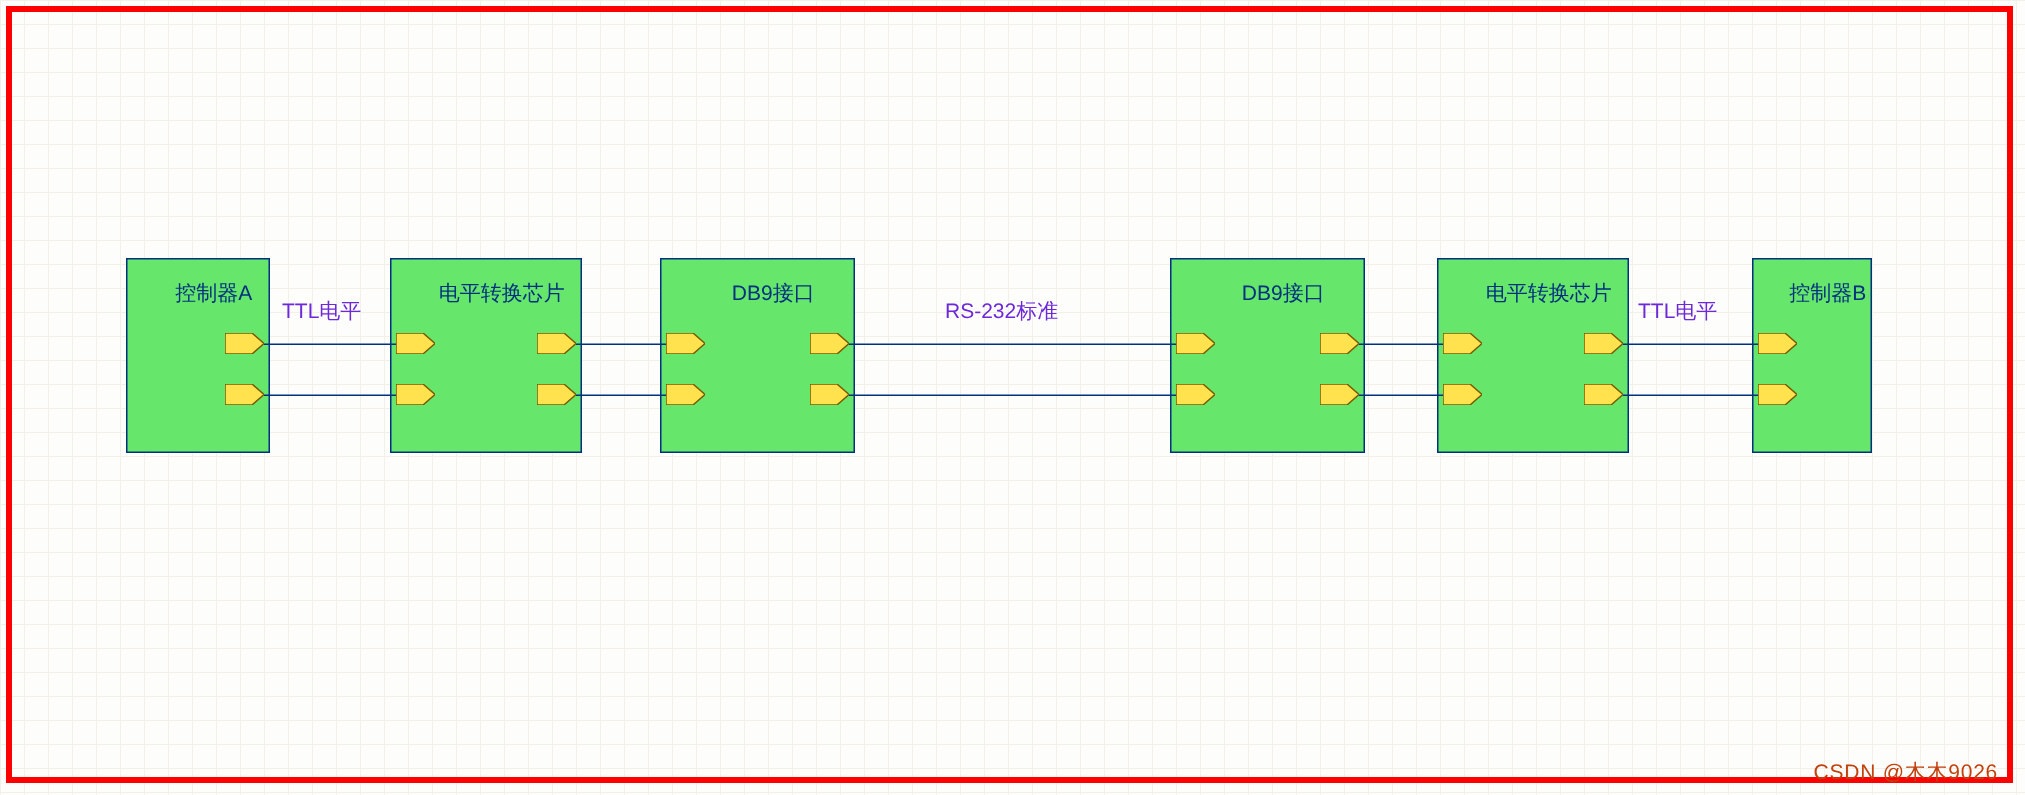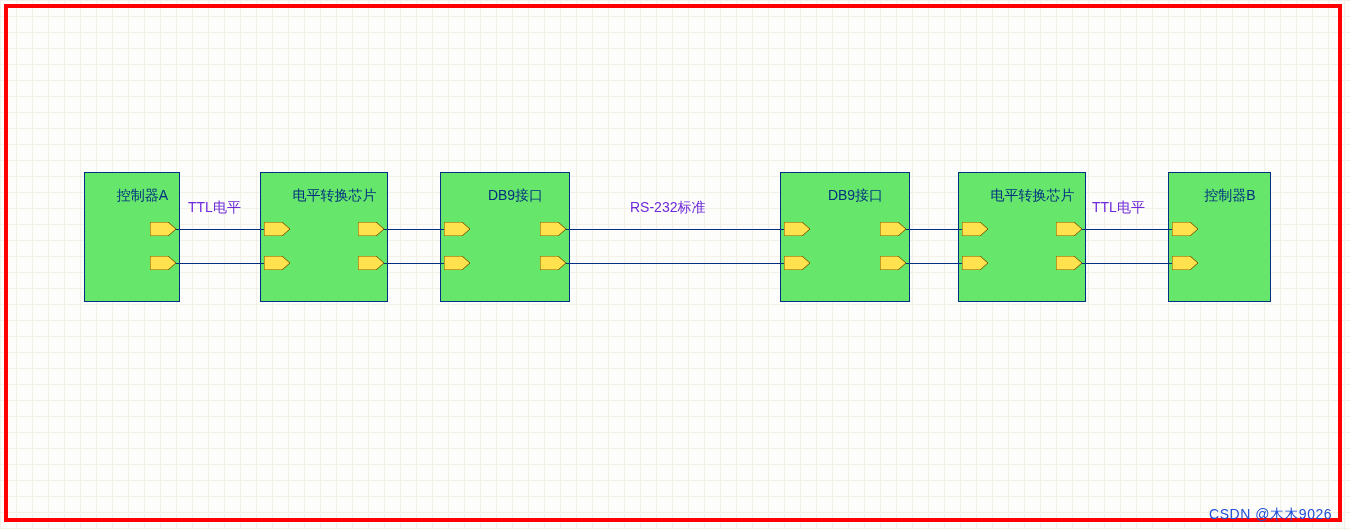--- a/index.html
+++ b/index.html
@@ -58,21 +58,21 @@
   .link-label {
     position: absolute;
     color: #6d28d9;
     font-size: 14px;
     white-space: nowrap;
   }
   .watermark {
     position: absolute;
     right: 18px;
     bottom: 6px;
-    color: #1d4ed8;
+    color: #c2410c;
     font-size: 14px;
     letter-spacing: .5px;
   }
 </style>
 </head>
 <body>
 
 <div class="grid"></div>
 <div class="frame"></div>
 
@@ -180,21 +180,21 @@
     <svg width="26" height="14">
       <polygon points="0,0 18,0 26,7 18,14 0,14" fill="#ffe24d" stroke="#7a5a00" stroke-width="1"></polygon>
     </svg>
   </div>
 <div class="pin" style="left:1056px; top:256px;">
     <svg width="26" height="14">
       <polygon points="0,0 18,0 26,7 18,14 0,14" fill="#ffe24d" stroke="#7a5a00" stroke-width="1"></polygon>
     </svg>
   </div>
 
-<div class="block" style="left:1168px; top:172px; width:103px; height:130px;">
+<div class="block" style="left:1168px; top:172px; width:80px; height:130px;">
   <span class="block-title">控制器B</span>
 </div>
 <div class="pin" style="left:1172px; top:222px;">
     <svg width="26" height="14">
       <polygon points="0,0 18,0 26,7 18,14 0,14" fill="#ffe24d" stroke="#7a5a00" stroke-width="1"></polygon>
     </svg>
   </div>
 <div class="pin" style="left:1172px; top:256px;">
     <svg width="26" height="14">
       <polygon points="0,0 18,0 26,7 18,14 0,14" fill="#ffe24d" stroke="#7a5a00" stroke-width="1"></polygon>

